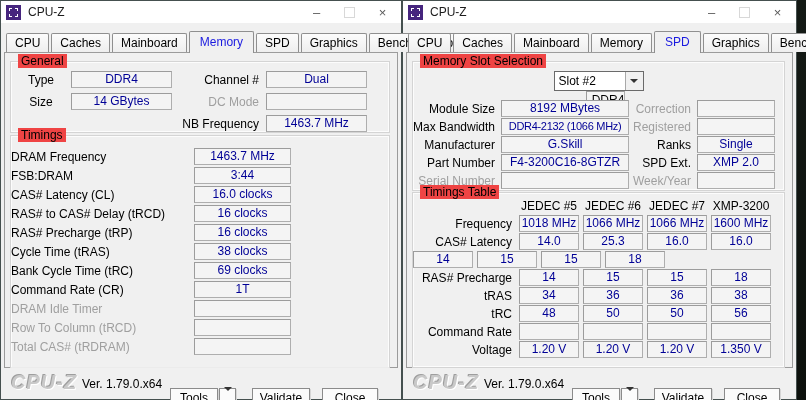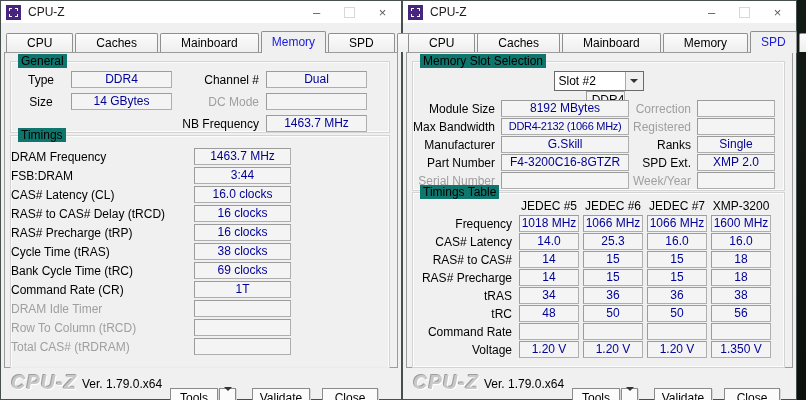--- a/index.html
+++ b/index.html
@@ -15,31 +15,31 @@
     padding-left:5px;position:relative;}
   .app-icon{width:15px;height:15px;background:#46257e;margin-right:7px;position:relative;flex:0 0 auto;}
   .app-icon::after{content:"";position:absolute;inset:3px;border:1px dashed #fff;}
   .title-text{color:#1c1c1c;font-size:12px;}
   .win-controls{position:absolute;right:2px;top:0;height:22px;display:flex;align-items:center;}
   .win-btn{width:33px;height:22px;display:flex;align-items:center;justify-content:center;
     color:#5a5a5a;font-size:13px;cursor:default;}
   .box-glyph{width:9px;height:9px;border:1px solid #d8d8d8;display:block;}
   
   .tabs{position:absolute;top:30px;left:5px;display:flex;align-items:flex-end;height:21px;z-index:3;}
-  .tab{height:18px;line-height:18px;padding:0 20px;background:linear-gradient(#fcfcfc,#eeeeee);
+  .tab{height:18px;line-height:18px;padding:0 8px;background:linear-gradient(#fcfcfc,#eeeeee);
     border:1px solid #8f8f8f;border-bottom:none;border-radius:2px 2px 0 0;margin-right:2px;color:#000;}
   .tab.active{height:21px;line-height:20px;padding:0 10px;background:#f0f0f0;
     color:#1a1ae0;margin-bottom:-1px;}
   
   .page{position:absolute;top:51px;left:3px;right:3px;bottom:31px;
     border:1px solid #9b9b9b;background:#f0f0f0;}
   
   .group{position:absolute;left:5px;right:7px;border:1px solid #d4d4d4;
     box-shadow:inset 0 0 0 1px rgba(255,255,255,.8);}
-  .group-title{position:absolute;top:-8px;left:7px;background:#0f766e;padding:0 3px;color:#000;}
+  .group-title{position:absolute;top:-8px;left:7px;background:#ef4444;padding:0 3px;color:#000;}
   
   .g-row{display:flex;align-items:center;margin-bottom:5px;}
   .g-label{color:#000;white-space:nowrap;}
   .g-label.dis{color:#9f9f9f;}
   .field{box-sizing:border-box;height:17px;line-height:15px;background:#f4f4f4;
     border:1px solid #aeaeae;border-top-color:#9c9c9c;border-left-color:#9c9c9c;
     text-align:center;color:#000096;overflow:hidden;white-space:nowrap;flex:0 0 auto;}
   .field.tight{font-size:11px;letter-spacing:-0.3px;}
   
   #gen-box-L{top:8px;height:70px;}
@@ -290,21 +290,20 @@
             <div class="field">1600 MHz</div>
           </div>
           <div class="g-row">
             <span class="g-label">CAS# Latency</span>
             <div class="field">14.0</div>
             <div class="field">25.3</div>
             <div class="field">16.0</div>
             <div class="field">16.0</div>
           </div>
           <div class="g-row">
-            <span class="g-label">RAS# to CAS#</span>
             <div class="field">14</div>
             <div class="field">15</div>
             <div class="field">15</div>
             <div class="field">18</div>
           </div>
           <div class="g-row">
             <span class="g-label">RAS# Precharge</span>
             <div class="field">14</div>
             <div class="field">15</div>
             <div class="field">15</div>

